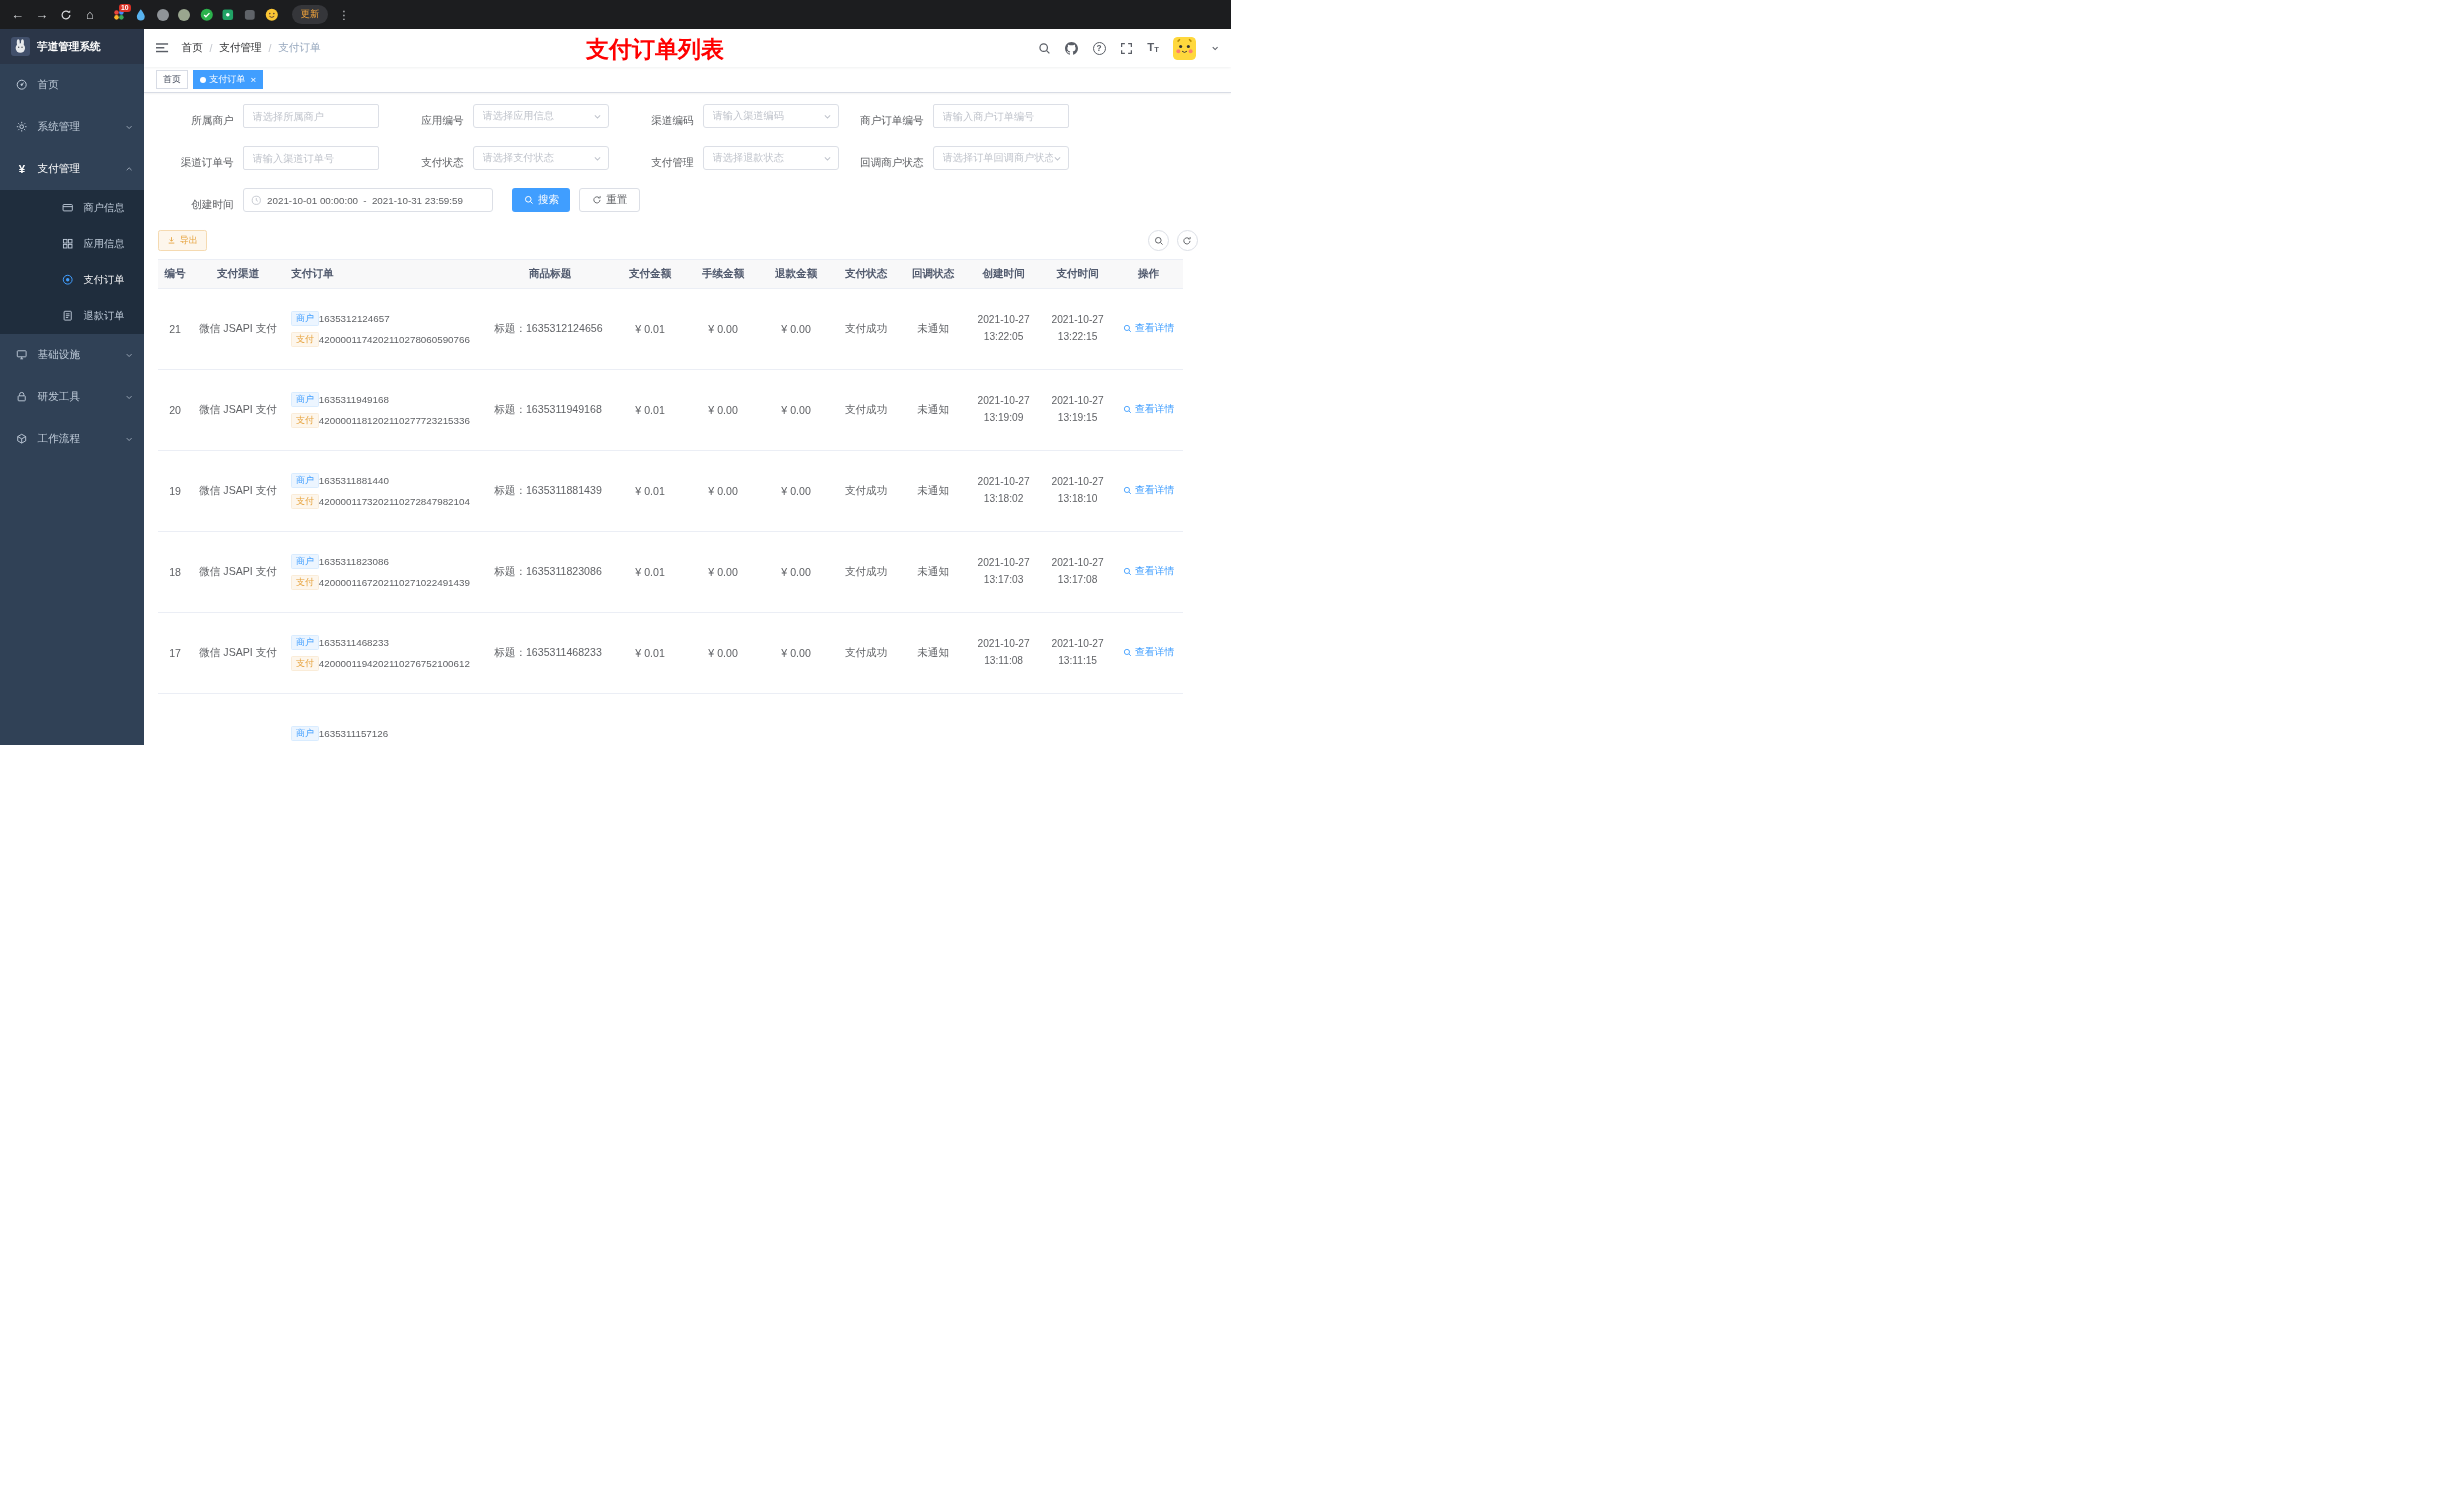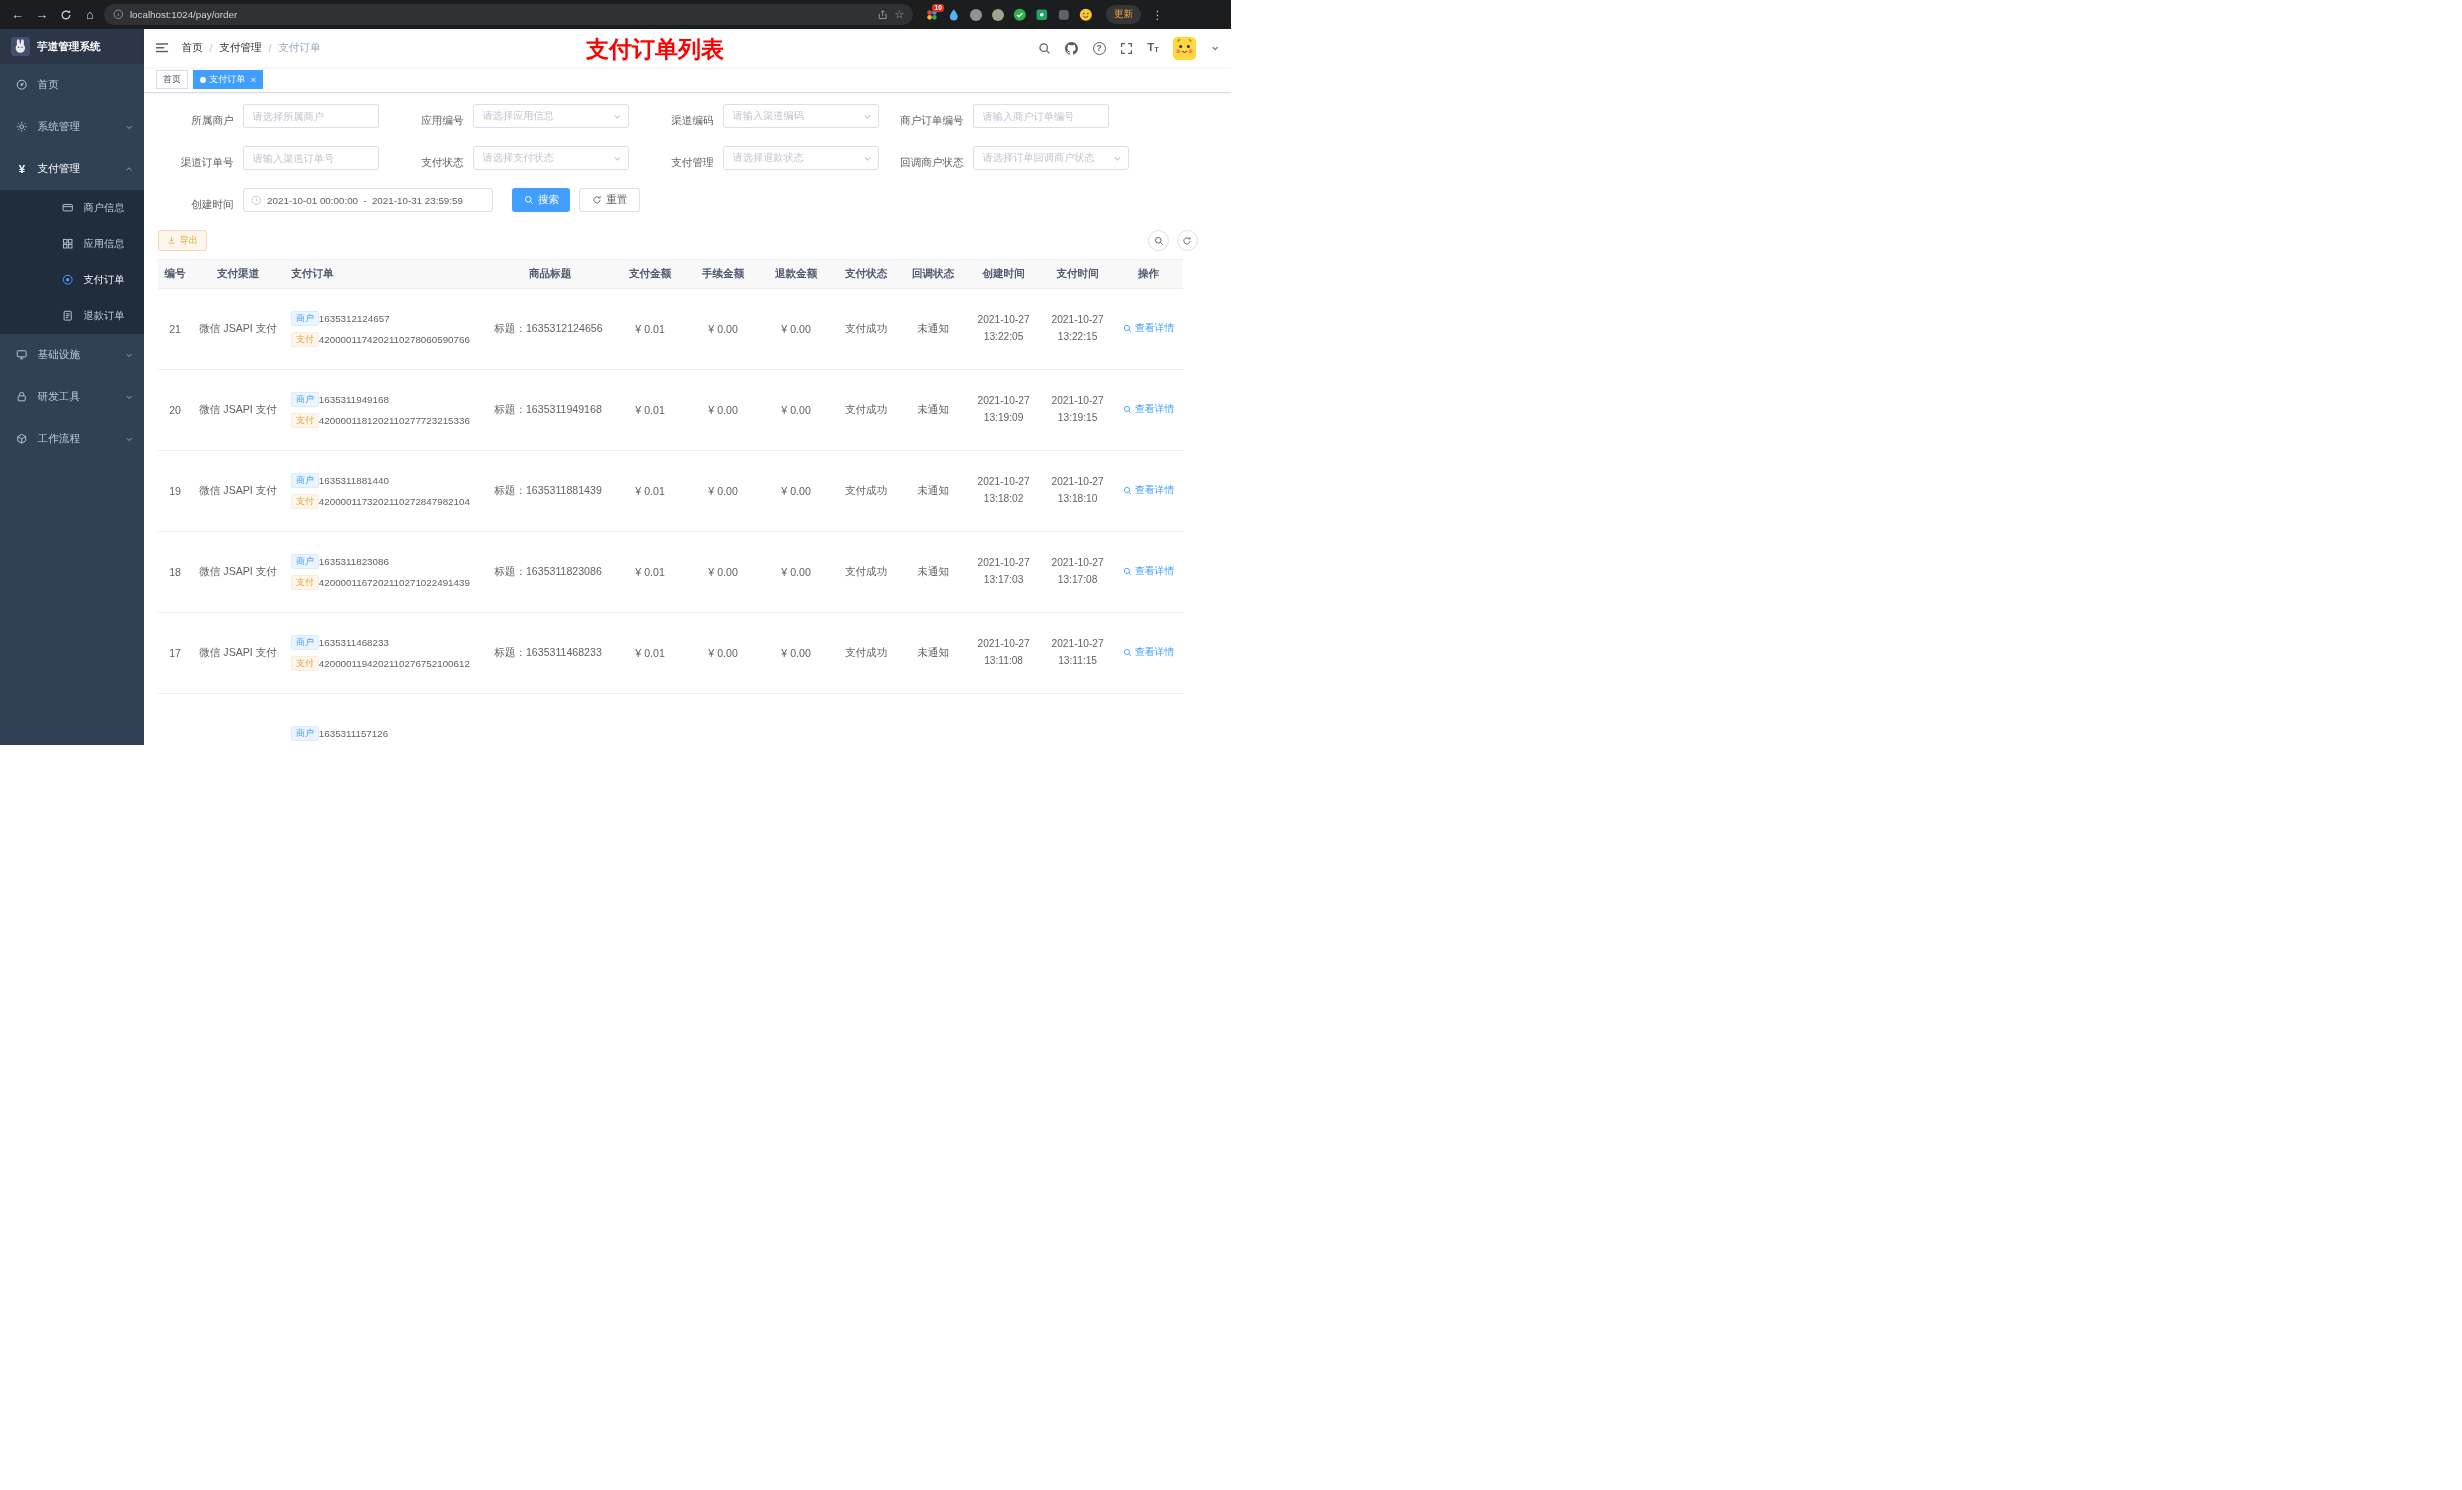--- a/index.html
+++ b/index.html
@@ -84,21 +84,21 @@
 
   .content { flex:1; padding:11.4px 13.6px 0; overflow:hidden; background:#fff; }
 
   
   .filter-row { display:flex; margin-bottom:18px; }
   .f-item { display:flex; align-items:flex-end; margin-right:9px; }
   .f-label { width:85px; text-align:right; padding-right:9px; font-size:10.6px; color:#606266; white-space:nowrap; }
   .f-input { width:136px; height:24px; border:0.8px solid #dcdfe6; border-radius:2px; padding:0 9px;
     font-size:10.2px; color:#606266; outline:none; font-family:inherit; background:#fff; }
   .f-input::placeholder { color:#c0c4cc; }
-  .f-select { width:156px; height:24px; border:0.8px solid #dcdfe6; border-radius:3px;
+  .f-select { width:136px; height:24px; border:0.8px solid #dcdfe6; border-radius:3px;
     display:flex; align-items:center; padding:0 6px 0 9px; background:#fff; cursor:pointer; }
   .f-select .ph { color:#c0c4cc; font-size:10.2px; white-space:nowrap; overflow:hidden; flex:1; }
   .f-select .sel-caret { width:9px; height:9px; color:#c0c4cc; flex:0 0 auto; }
   .date-range { width:250px; height:24px; border:0.8px solid #dcdfe6; border-radius:3px;
     display:flex; align-items:center; padding:0 7.6px; gap:5.3px; font-size:9.8px; color:#606266; background:#fff; }
   .date-range svg { width:10.6px; height:10.6px; color:#c0c4cc; flex:0 0 auto; }
   .btn { display:inline-flex; align-items:center; gap:4.5px; border-radius:3px; font-size:10.6px;
     cursor:pointer; border:none; font-family:inherit; }
   .btn svg { width:9.8px; height:9.8px; }
   .btn-primary { height:24px; padding:0 11.4px; background:#409eff; color:#fff; margin-left:10.6px; }
@@ -141,36 +141,20 @@
   <div class="chrome">
     <span class="nav-btn">←</span>
     <span class="nav-btn">→</span>
     <span class="nav-btn">
       <svg viewBox="0 0 16 16">
           <path d="M13.2 8a5.2 5.2 0 1 1-1.5-3.7" fill="none" stroke="currentColor" stroke-width="1.6"></path>
           <path d="M13.6 1.6v3.3h-3.3z" fill="currentColor"></path>
         </svg>
     </span>
     <span class="nav-btn">⌂</span>
-    <div class="url-pill">
-      <span class="info-i">
-        <svg viewBox="0 0 16 16" fill="none" stroke="currentColor" stroke-width="1.3">
-            <circle cx="8" cy="8" r="6.4"></circle>
-            <path d="M8 7.2v3.6M8 5v.2"></path>
-          </svg>
-      </span>
-      <span class="url-text">localhost:1024/pay/order</span>
-      <span class="pill-ic">
-        <svg viewBox="0 0 16 16" fill="none" stroke="currentColor" stroke-width="1.3">
-            <path d="M8 10V2.6M5.6 4.6L8 2.2l2.4 2.4"></path>
-            <path d="M4.4 7.4H3.2v6h9.6v-6h-1.2"></path>
-          </svg>
-      </span>
-      <span class="pill-star">☆</span>
-    </div>
     <div class="ext-strip">
       <span class="ext-icon">
         <svg viewBox="0 0 18 18">
             <circle cx="6" cy="6" r="3" fill="#e8453c"></circle>
             <circle cx="12.4" cy="6" r="3" fill="#4b8bf5"></circle>
             <circle cx="6" cy="12.4" r="3" fill="#f7b529"></circle>
             <circle cx="12.4" cy="12.4" r="3" fill="#3aa757"></circle>
           </svg>
         <span class="ext-badge">10</span>
       </span>

